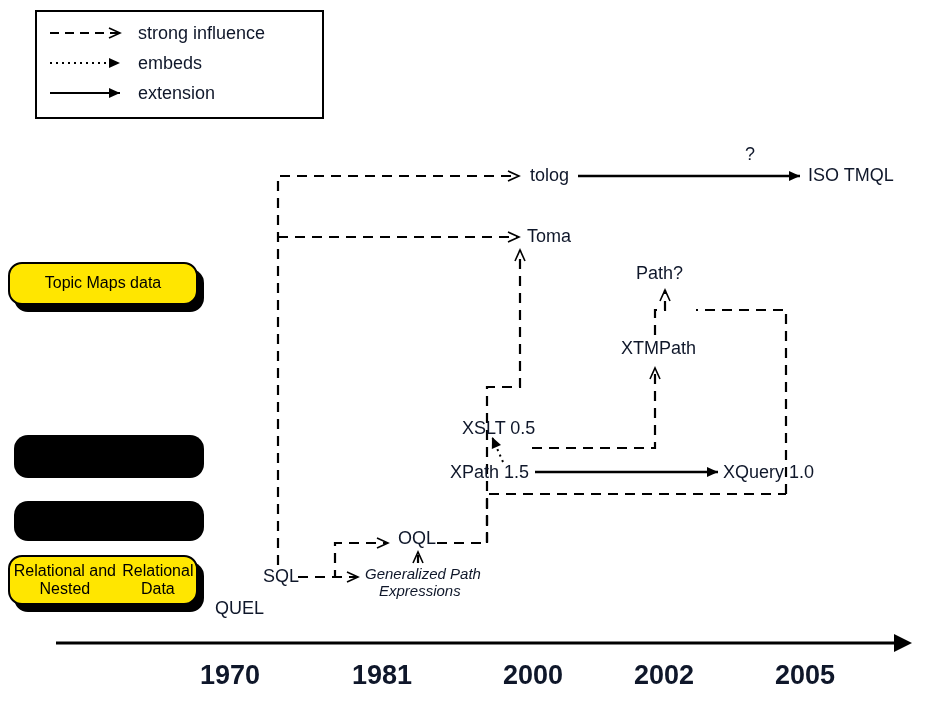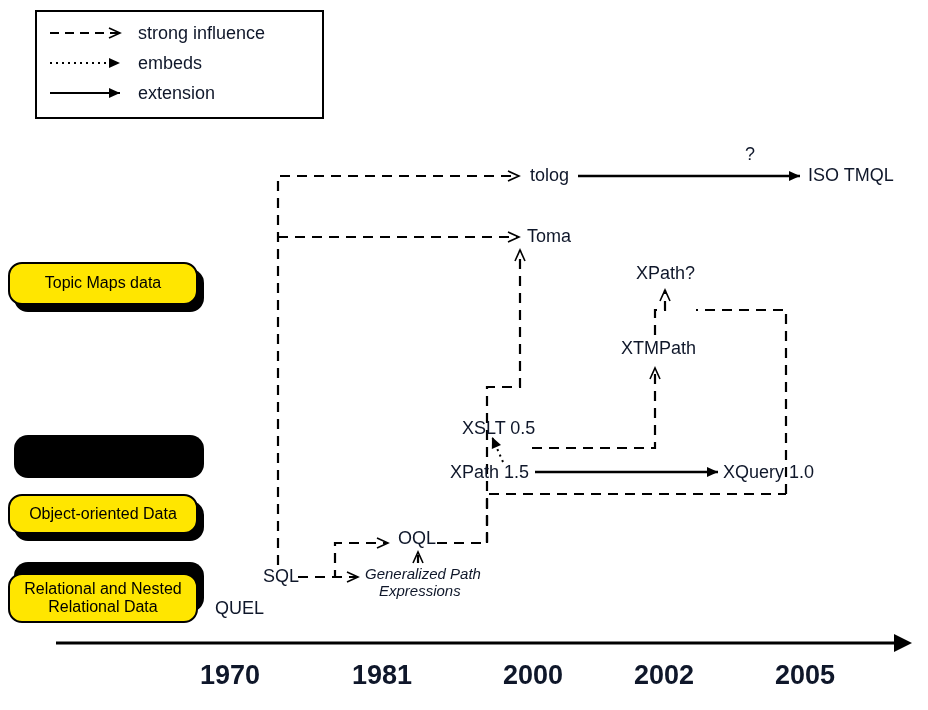--- a/index.html
+++ b/index.html
@@ -113,44 +113,41 @@
 <div class="txt" style="left:138px;top:83px">extension</div>
 
 <div class="cat cat-shadow" style="left:14px;top:269px;height:43px"></div>
 <div class="cat cat-body" style="left:8px; top:262px;height:43px">
   <span>Topic Maps data</span>
 </div>
 
 <div class="cat cat-shadow" style="left:14px;top:435px;height:43px"></div>
 
 <div class="cat cat-shadow" style="left:14px;top:501px;height:40px"></div>
-<div class="cat cat-body" style="left:8px; top:494px;height:40px">
-  <span>Object-oriented Data</span>
-</div>
 
 <div class="cat cat-shadow" style="left:14px;top:562px;height:50px"></div>
-<div class="cat cat-body" style="left:8px; top:573px;height:50px;flex-direction:column">
+<div class="cat cat-body" style="left:8px; top:555px;height:50px;flex-direction:row">
   <span>Relational and Nested</span>
   <span>Relational Data</span>
 </div>
 
 <div class="txt" style="left:215px;top:598px">QUEL</div>
 <div class="txt" style="left:263px;top:566px">SQL</div>
 
 <div class="txt" style="left:365px;top:566px;font-style:italic;font-size:15px;line-height:1.1">
   <span>Generalized Path</span><br>
   <span style="padding-left:14px">Expressions</span>
 </div>
 
 <div class="txt" style="left:398px;top:528px">OQL</div>
 <div class="txt" style="left:450px;top:462px">XPath 1.5</div>
 <div class="txt" style="left:462px;top:418px">XSLT 0.5</div>
 <div class="txt" style="left:723px;top:462px">XQuery 1.0</div>
 <div class="txt" style="left:621px;top:338px">XTMPath</div>
-<div class="txt" style="left:636px;top:263px">XPath?</div>
+<div class="txt" style="left:636px;top:263px">Path?</div>
 <div class="txt" style="left:527px;top:226px">Toma</div>
 <div class="txt" style="left:530px;top:165px">tolog</div>
 <div class="txt" style="left:808px;top:165px">ISO TMQL</div>
 <div class="txt" style="left:745px;top:144px">?</div>
 
 <div class="txt tick" style="left:200px;top:660px">1970</div>
 <div class="txt tick" style="left:352px;top:660px">1981</div>
 <div class="txt tick" style="left:503px;top:660px">2000</div>
 <div class="txt tick" style="left:634px;top:660px">2002</div>
 <div class="txt tick" style="left:775px;top:660px">2005</div>

